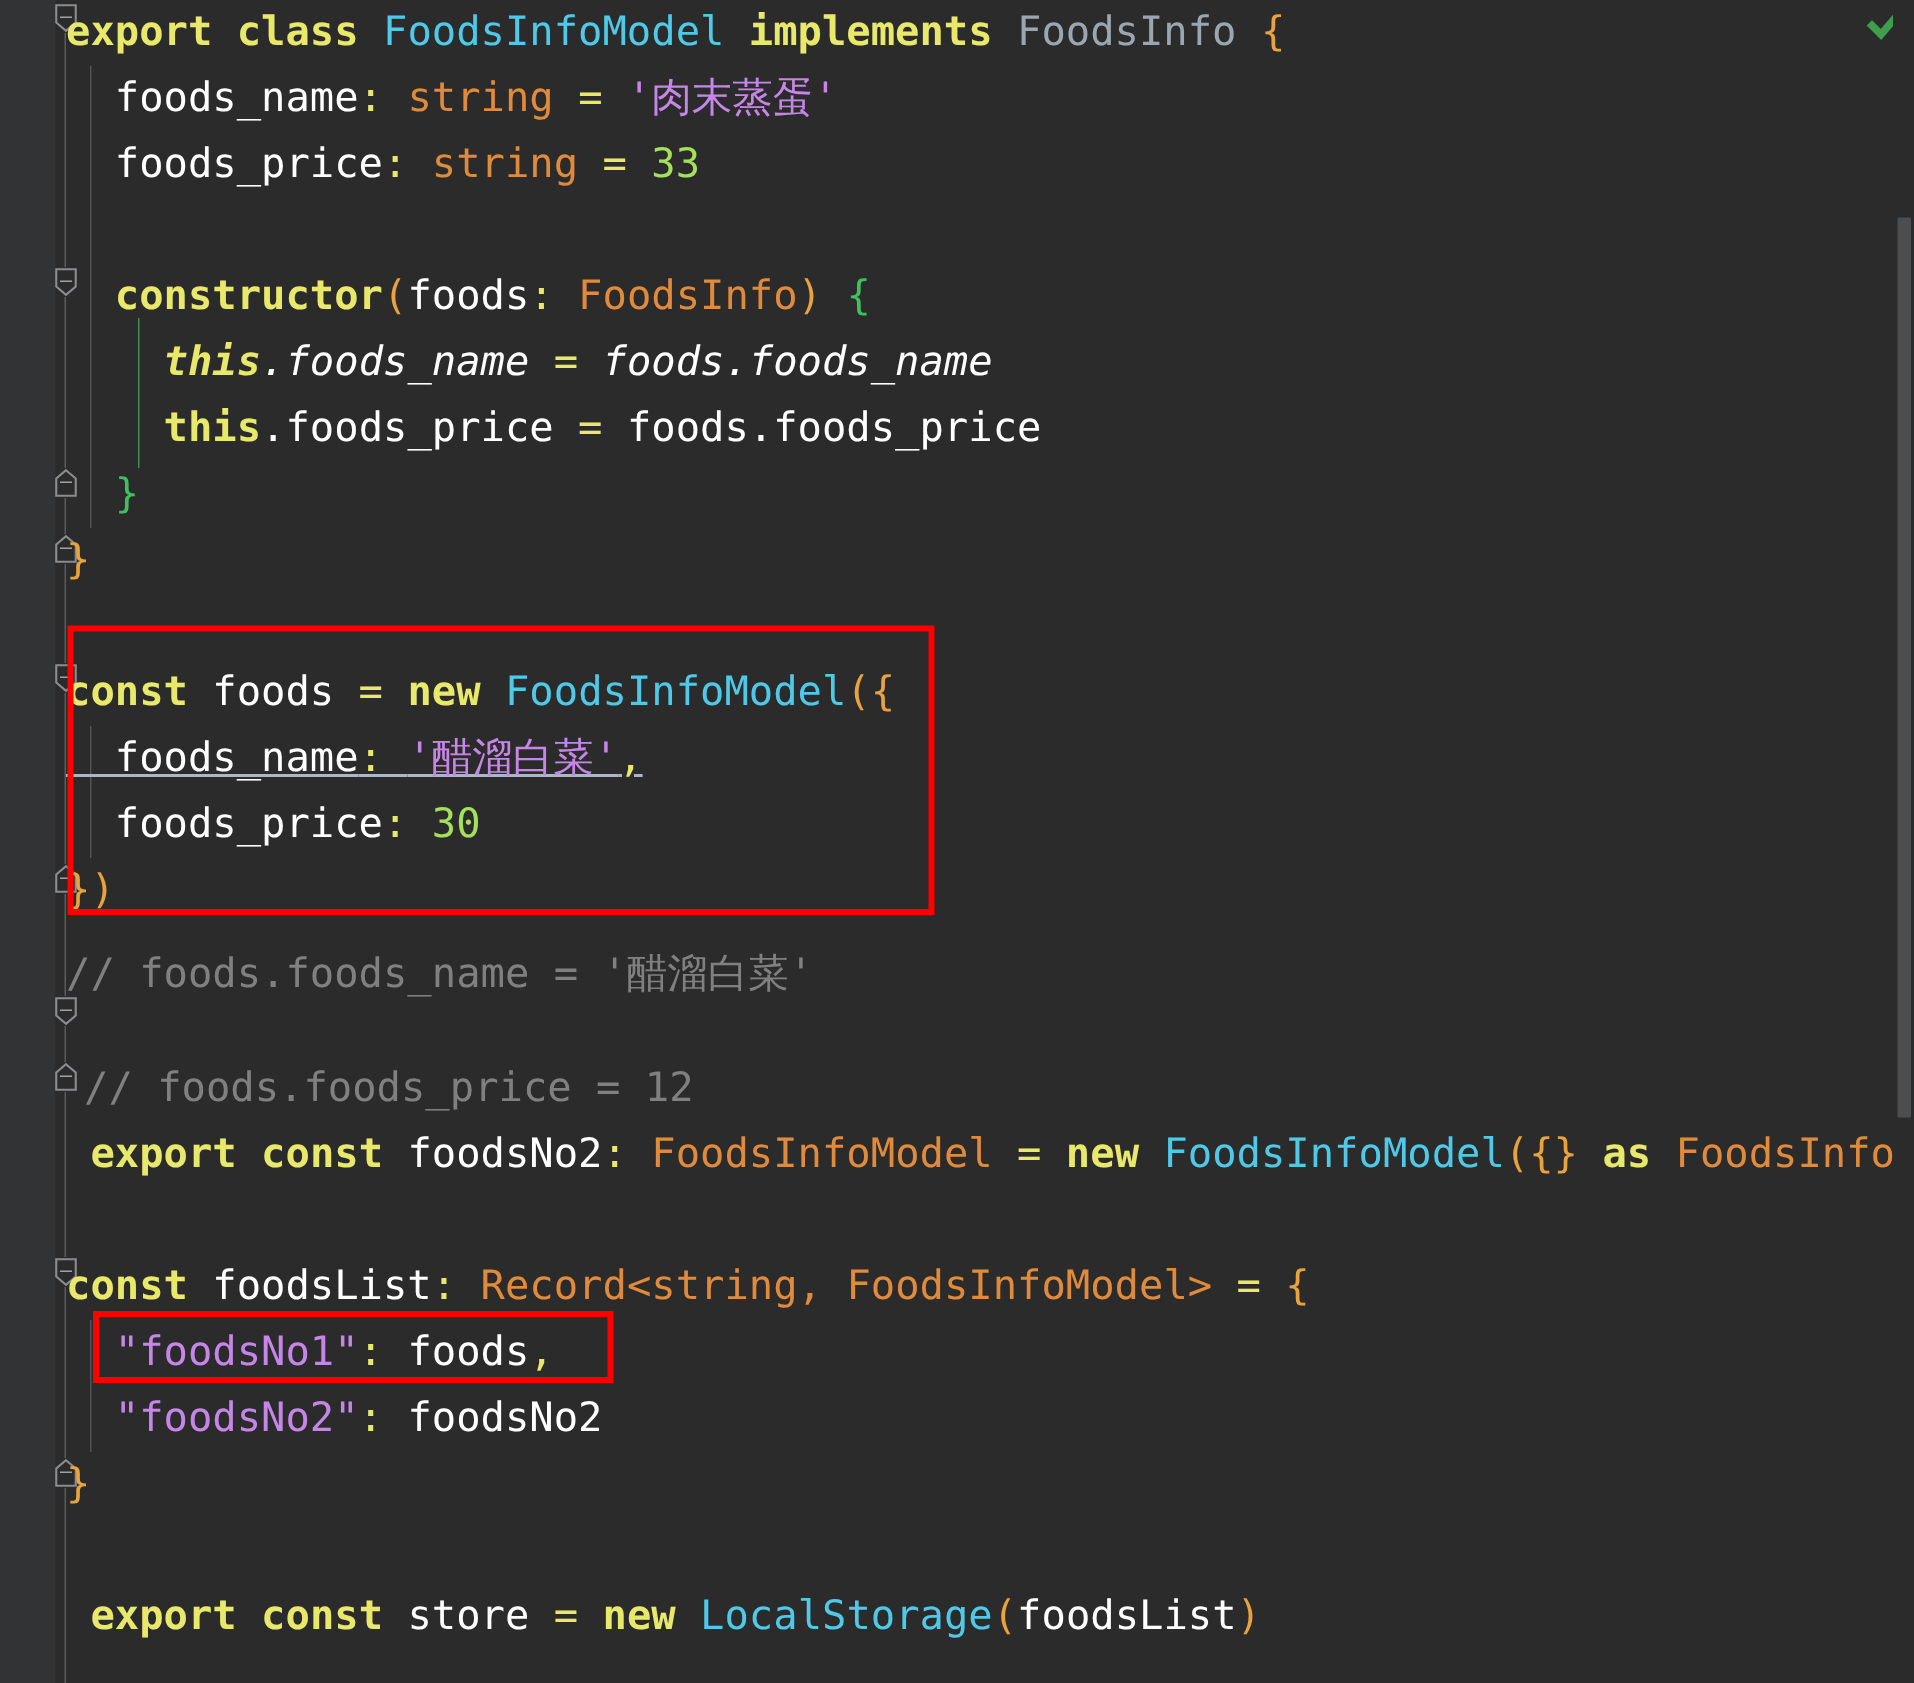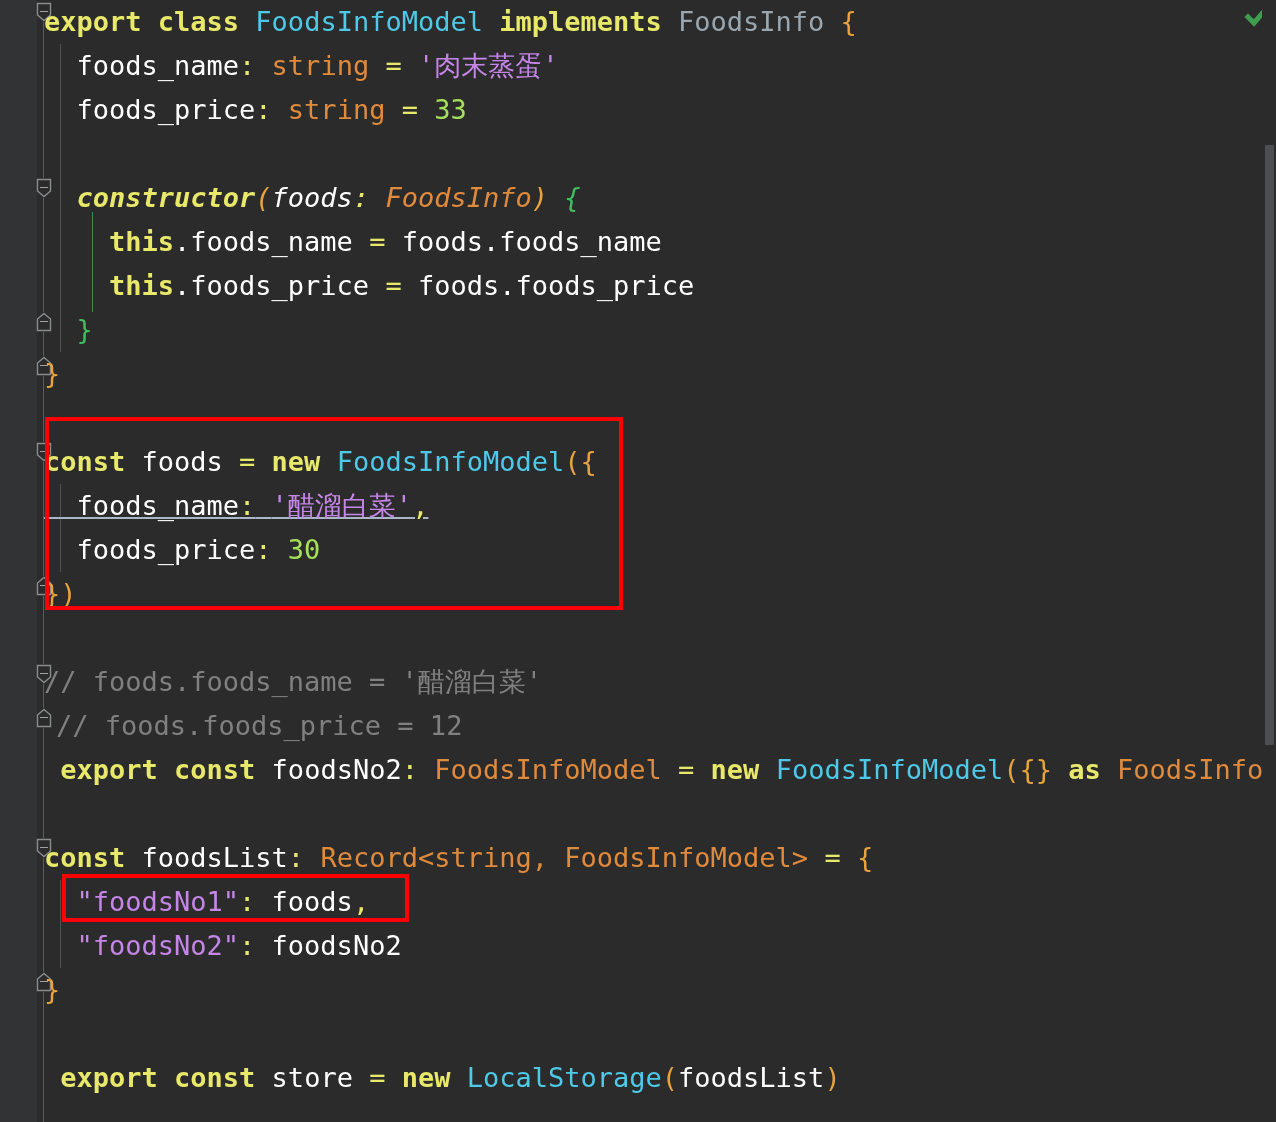--- a/index.html
+++ b/index.html
@@ -230,32 +230,32 @@
         <div class="guide" style="left: 16px; top: 44px; height: 308px;"></div>
         <div class="guide active" style="left: 48px; top: 212px; height: 100px;"></div>
         <div class="guide" style="left: 16px; top: 484px; height: 88px;"></div>
         <div class="guide" style="left: 16px; top: 880px; height: 88px;"></div>
       </div>
     <div id="code-lines">
         <div class="line" style="top: 0px;"><span class="key">export</span><span class="plain"> </span><span class="key">class</span><span class="plain"> </span><span class="cls">FoodsInfoModel</span><span class="plain"> </span><span class="key">implements</span><span class="plain"> </span><span class="iface">FoodsInfo</span><span class="plain"> </span><span class="brace">{</span></div>
         <div class="line" style="top: 44px; text-align: right;"><span class="plain">  foods_name</span><span class="op">:</span><span class="plain"> </span><span class="type">string</span><span class="plain"> </span><span class="op">=</span><span class="plain"> </span><span class="str">'肉末蒸蛋'</span></div>
         <div class="line" style="top: 88px;"><span class="plain">  foods_price</span><span class="op">:</span><span class="plain"> </span><span class="type">string</span><span class="plain"> </span><span class="op">=</span><span class="plain"> </span><span class="num">33</span></div>
         <div class="line" style="top: 132px;"></div>
-        <div class="line" style="top: 176px; font-style: italic;"><span class="plain">  </span><span class="fn">constructor</span><span class="brace">(</span><span class="plain">foods</span><span class="op">:</span><span class="plain"> </span><span class="type">FoodsInfo</span><span class="brace">)</span><span class="plain"> </span><span class="brace2">{</span></div>
-        <div class="line" style="top: 220px;"><span class="plain">    </span><span class="key">this</span><span class="plain">.foods_name</span><span class="plain"> </span><span class="op">=</span><span class="plain"> foods.foods_name</span></div>
+        <div class="line" style="top: 176px;"><span class="plain">  </span><span class="fn">constructor</span><span class="brace">(</span><span class="plain">foods</span><span class="op">:</span><span class="plain"> </span><span class="type">FoodsInfo</span><span class="brace">)</span><span class="plain"> </span><span class="brace2">{</span></div>
+        <div class="line" style="top: 220px; font-style: italic;"><span class="plain">    </span><span class="key">this</span><span class="plain">.foods_name</span><span class="plain"> </span><span class="op">=</span><span class="plain"> foods.foods_name</span></div>
         <div class="line" style="top: 264px;"><span class="plain">    </span><span class="key">this</span><span class="plain">.foods_price</span><span class="plain"> </span><span class="op">=</span><span class="plain"> foods.foods_price</span></div>
         <div class="line" style="top: 308px;"><span class="plain">  </span><span class="brace2">}</span></div>
         <div class="line" style="top: 352px;"><span class="brace">}</span></div>
         <div class="line" style="top: 396px;"></div>
         <div class="line" style="top: 440px;"><span class="key">const</span><span class="plain"> foods </span><span class="op">=</span><span class="plain"> </span><span class="key">new</span><span class="plain"> </span><span class="cls">FoodsInfoModel</span><span class="brace">({</span></div>
         <div class="line" style="top: 484px; text-decoration: underline;"><span class="plain">  foods_name</span><span class="op">:</span><span class="plain"> </span><span class="str">'醋溜白菜'</span><span class="op">,</span></div>
         <div class="line" style="top: 528px;"><span class="plain">  foods_price</span><span class="op">:</span><span class="plain"> </span><span class="num">30</span></div>
         <div class="line" style="top: 572px;"><span class="brace">})</span></div>
         <div class="line" style="top: 616px;"></div>
-        <div class="line" style="top: 660px;"><span class="cmt">// foods.foods_name = '醋溜白菜'</span></div>
+        <div class="line" style="top: 628px;"><span class="cmt">// foods.foods_name = '醋溜白菜'</span></div>
         <div class="line" style="top: 704px; margin-left: 12px;"><span class="cmt">// foods.foods_price = 12</span></div>
         <div class="line" style="top: 748px;"><span class="plain"> </span><span class="key">export</span><span class="plain"> </span><span class="key">const</span><span class="plain"> foodsNo2</span><span class="op">:</span><span class="plain"> </span><span class="type">FoodsInfoModel</span><span class="plain"> </span><span class="op">=</span><span class="plain"> </span><span class="key">new</span><span class="plain"> </span><span class="cls">FoodsInfoModel</span><span class="brace">(</span><span class="brace">{}</span><span class="plain"> </span><span class="key">as</span><span class="plain"> </span><span class="type">FoodsInfo</span><span class="brace">)</span></div>
         <div class="line" style="top: 792px;"></div>
         <div class="line" style="top: 836px;"><span class="key">const</span><span class="plain"> foodsList</span><span class="op">:</span><span class="plain"> </span><span class="type">Record</span><span class="type">&lt;</span><span class="type">string</span><span class="type">,</span><span class="plain"> </span><span class="type">FoodsInfoModel</span><span class="type">&gt;</span><span class="plain"> </span><span class="op">=</span><span class="plain"> </span><span class="brace">{</span></div>
         <div class="line" style="top: 880px;"><span class="plain">  </span><span class="str">"foodsNo1"</span><span class="op">:</span><span class="plain"> foods</span><span class="op">,</span></div>
         <div class="line" style="top: 924px;"><span class="plain">  </span><span class="str">"foodsNo2"</span><span class="op">:</span><span class="plain"> foodsNo2</span></div>
         <div class="line" style="top: 968px;"><span class="brace">}</span></div>
         <div class="line" style="top: 1012px;"></div>
         <div class="line" style="top: 1056px;"><span class="plain"> </span><span class="key">export</span><span class="plain"> </span><span class="key">const</span><span class="plain"> store </span><span class="op">=</span><span class="plain"> </span><span class="key">new</span><span class="plain"> </span><span class="cls">LocalStorage</span><span class="brace">(</span><span class="plain">foodsList</span><span class="brace">)</span></div>
       </div>

